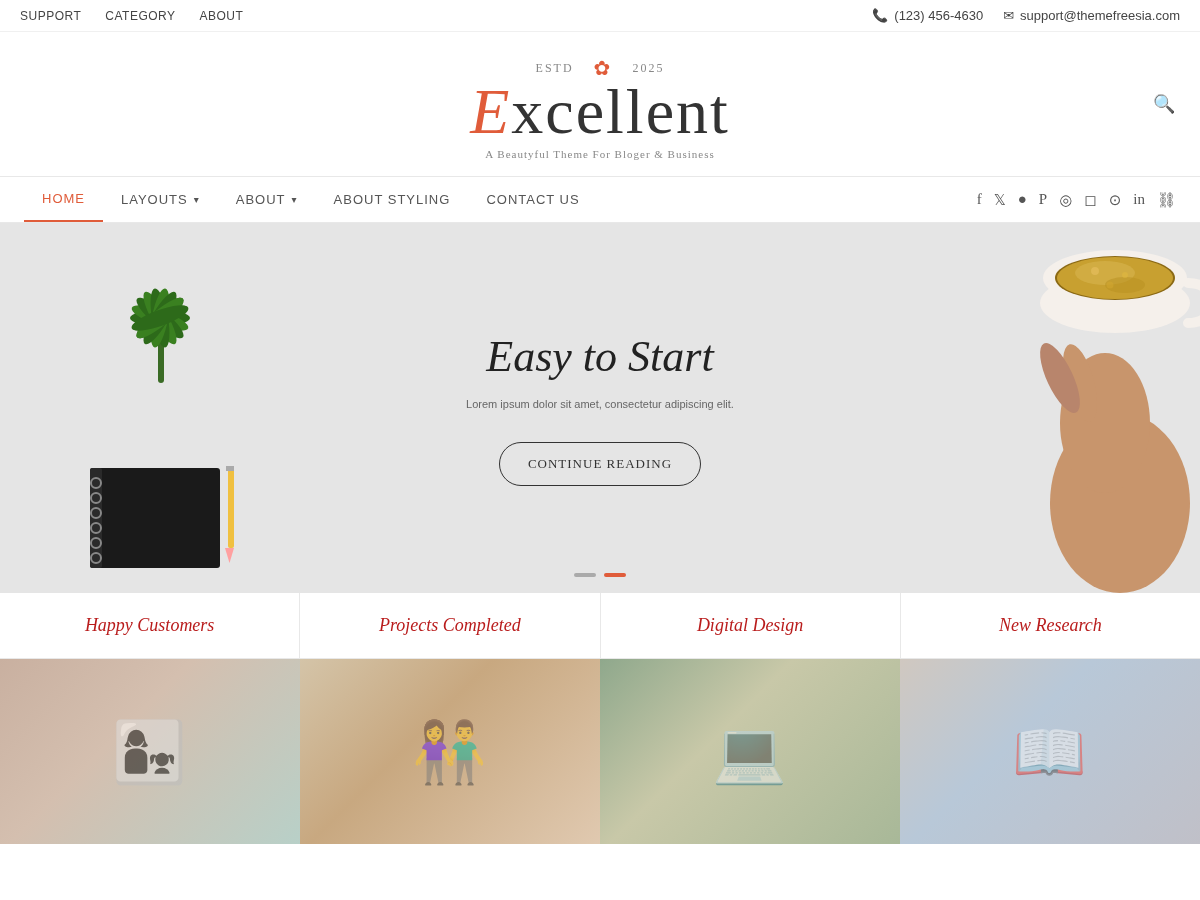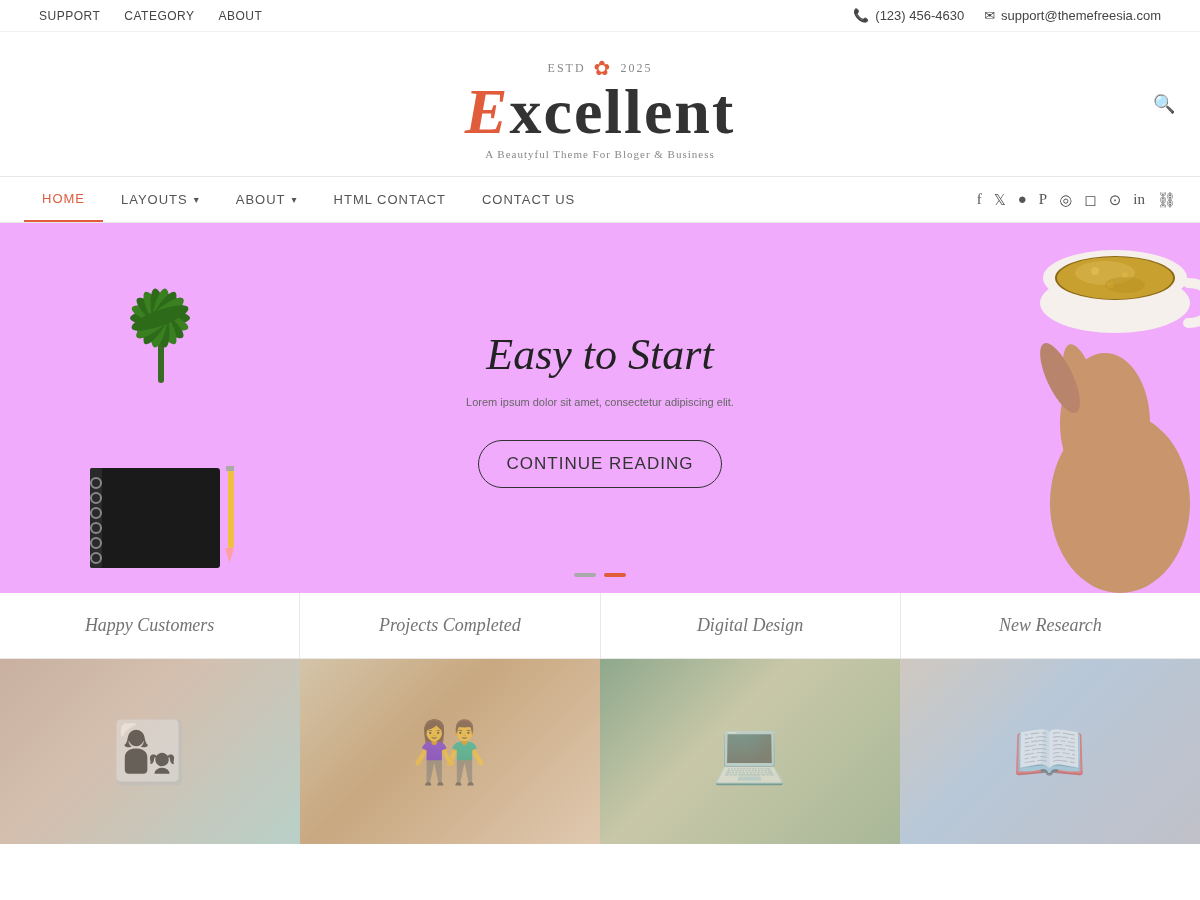--- a/index.html
+++ b/index.html
@@ -3,21 +3,21 @@
   <meta charset="utf-8">
   <style>
     * { margin: 0; padding: 0; box-sizing: border-box; }
     body { font-family: 'Georgia', serif; background: #fff; width: 1200px; overflow-x: hidden; }
 
     
     .top-bar {
       display: flex;
       justify-content: space-between;
       align-items: center;
-      padding: 8px 39px;
+      padding: 8px 20px;
       border-bottom: 1px solid #f0f0f0;
       font-size: 13px;
       color: #444;
       font-family: Arial, sans-serif;
     }
     .top-bar-left { display: flex; gap: 24px; }
     .top-bar-left a { text-decoration: none; color: #444; font-size: 12px; letter-spacing: 0.5px; }
     .top-bar-right { display: flex; gap: 20px; align-items: center; font-size: 13px; }
     .top-bar-right .contact-item { display: flex; align-items: center; gap: 6px; }
 
@@ -27,26 +27,26 @@
       padding: 24px 0 16px;
       position: relative;
     }
     .logo-estd {
       font-size: 12px;
       color: #888;
       letter-spacing: 2px;
       display: flex;
       align-items: center;
       justify-content: center;
-      gap: 8px;
+      gap: 20px;
     }
     .logo-flower { color: #e05c3a; font-size: 20px; }
     .logo-title {
       font-size: 64px;
-      font-weight: 700;
+      font-weight: 400;
       color: #333;
       letter-spacing: 2px;
       line-height: 1;
       font-family: 'Georgia', serif;
     }
     .logo-title span.first { color: #e05c3a; font-style: italic; }
     .logo-subtitle {
       font-size: 11px;
       color: #888;
       letter-spacing: 1px;
@@ -82,21 +82,21 @@
       align-items: center;
       gap: 4px;
       font-family: Arial, sans-serif;
     }
     .nav-links a.active { color: #e05c3a; border-bottom: 2px solid #e05c3a; }
     .nav-social { display: flex; gap: 12px; align-items: center; }
     .nav-social a { color: #555; text-decoration: none; font-size: 15px; }
 
     
     .hero {
-      background: #f0abfc;
+      background: #e5e5e5;
       position: relative;
       height: 370px;
       overflow: hidden;
       display: flex;
       align-items: center;
       justify-content: center;
     }
     .hero-content {
       text-align: center;
       z-index: 2;
@@ -126,25 +126,25 @@
       letter-spacing: 1px;
       cursor: pointer;
       border-radius: 30px;
       font-family: Arial, sans-serif;
     }
     .btn-continue {
       background: transparent;
       color: #333;
       border: 1.5px solid #333;
       padding: 13px 28px;
-      font-size: 17px;
+      font-size: 13px;
       letter-spacing: 1px;
       cursor: pointer;
       border-radius: 30px;
-      font-family: Liberation Sans, sans-serif;
+      font-family: Liberation Serif, serif;
     }
 
     
     .hero-img-left {
       position: absolute;
       left: 0;
       top: 0;
       bottom: 0;
       width: 320px;
       display: flex;
@@ -183,21 +183,21 @@
       border-bottom: 1px solid #e8e8e8;
     }
     .stat-item {
       flex: 1;
       text-align: center;
       padding: 22px 16px;
       border-right: 1px solid #e8e8e8;
       font-family: 'Georgia', serif;
       font-style: italic;
       font-size: 18px;
-      color: #737373;
+      color: #b91c1c;
     }
     .stat-item:last-child { border-right: none; }
 
     
     .image-grid {
       display: flex;
       height: 185px;
     }
     .image-grid-item {
       flex: 1;
@@ -257,21 +257,21 @@
   <div class="nav-links">
     <a class="active">HOME</a>
     <a>
       <span>LAYOUTS</span>
         <span class="chevron">▾</span>
     </a>
     <a>
       <span>ABOUT</span>
         <span class="chevron">▾</span>
     </a>
-    <a>HTML CONTACT</a>
+    <a>ABOUT STYLING</a>
     <a>CONTACT US</a>
   </div>
   <div class="nav-social">
     <a title="Facebook">f</a>
     <a title="Twitter">𝕏</a>
     <a title="Social">●</a>
     <a title="Pinterest">P</a>
     <a title="Dribbble">◎</a>
     <a title="Instagram">◻</a>
     <a title="Flickr">⊙</a>

